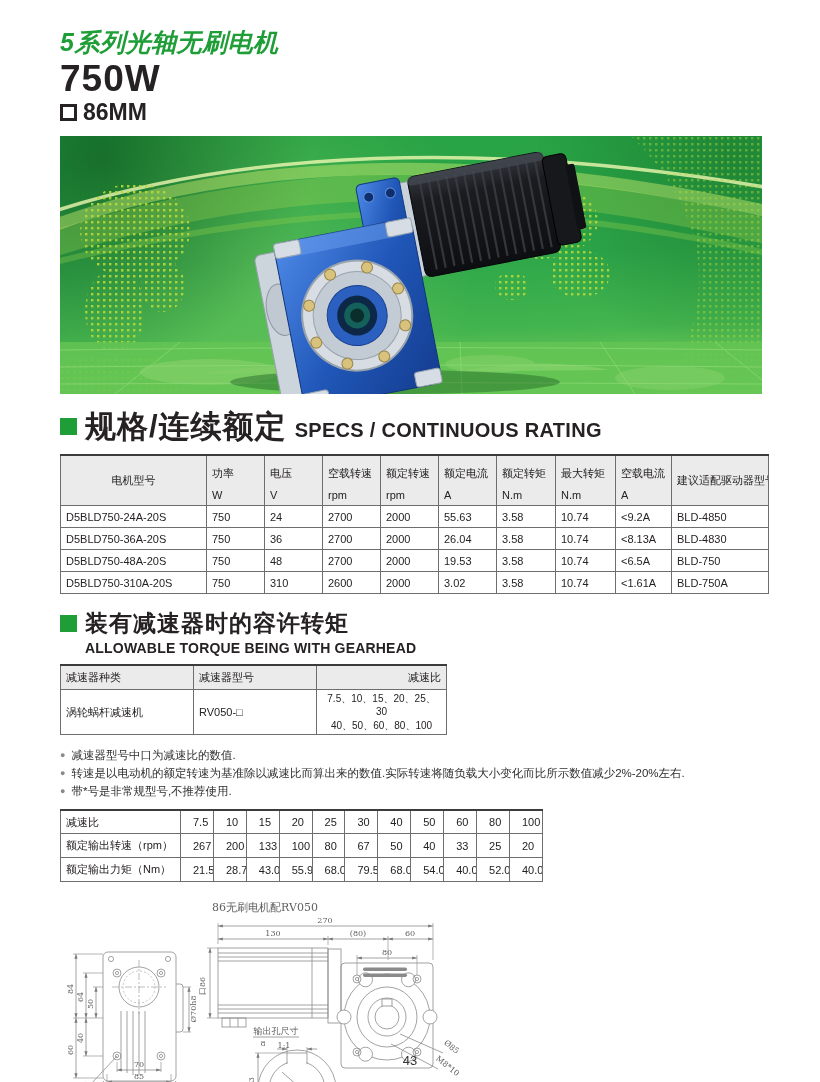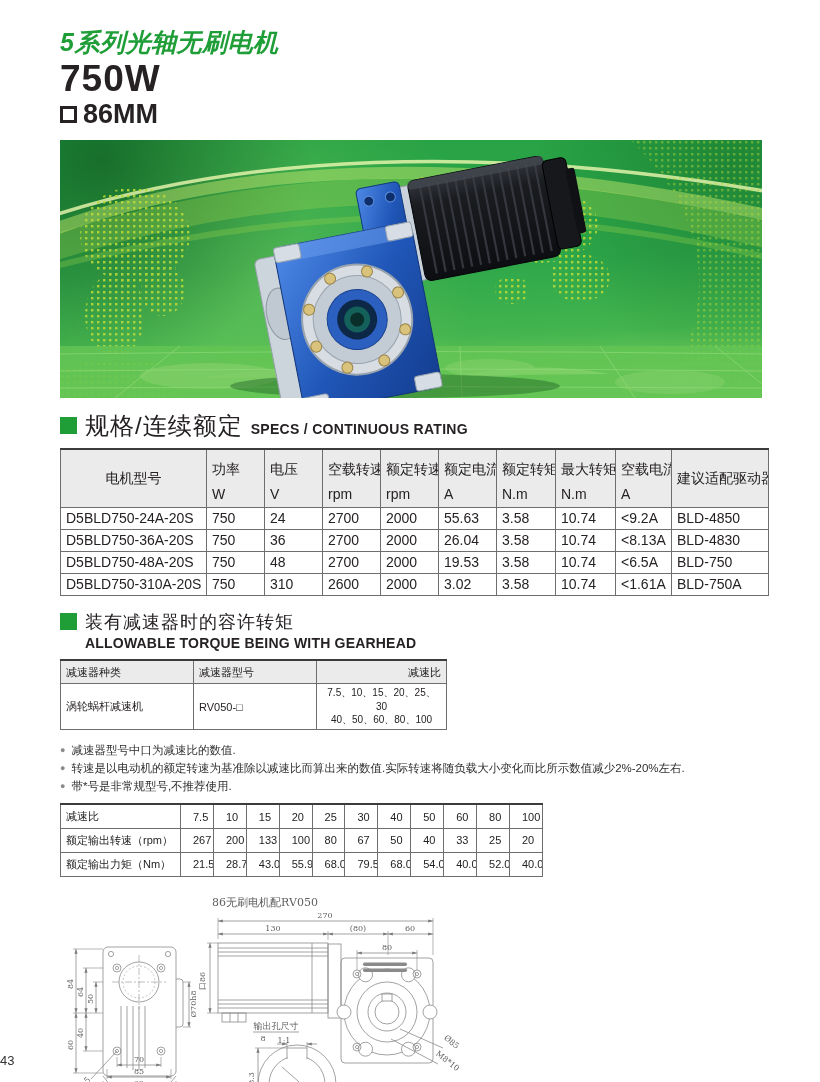--- a/index.html
+++ b/index.html
@@ -3,48 +3,48 @@
 <meta charset="utf-8">
 <style>
   * { margin:0; padding:0; box-sizing:border-box; }
   html,body { background:#fff; }
   body { width:820px; height:1082px; font-family:"Liberation Sans","DejaVu Sans",sans-serif; color:#262223; position:relative; overflow:hidden; }
   .page { padding:26px 55px 0 60px; }
 
   
   .series-title { color:#1f9e38; font-size:25px; font-weight:bold; letter-spacing:.5px;font-style:italic; }
   .power-title { font-size:37px; font-weight:bold; line-height:1.08; letter-spacing:1px; }
-  .frame-title { font-size:27px; font-weight:bold; display:flex; align-items:center; gap:6px; }
+  .frame-title { font-size:23px; font-weight:bold; display:flex; align-items:center; gap:6px; }
   .frame-box { width:17px; height:17px; border:3px solid #262223; display:inline-block; }
 
   
   .hero { width:702px; height:258px; margin-top:10px; position:relative; overflow:hidden;
     background:
       radial-gradient(circle at 6% 8%, rgba(6,66,20,.55), rgba(6,66,20,0) 30%),
       radial-gradient(circle at 96% 10%, rgba(10,80,25,.35), rgba(10,80,25,0) 28%),
       radial-gradient(circle at 28% 52%, rgba(190,235,120,.25), rgba(190,235,120,0) 42%),
       linear-gradient(178deg,#27a244 0%,#2ea74a 48%,#43b44e 74%,#6cc758 88%,#7fd05f 100%);
   }
   .hero svg { position:absolute; left:0; top:0; }
 
   
   .sec1 { display:flex; align-items:baseline; gap:8px; margin-top:12px; }
   .sq { width:17px; height:17px; background:#1f9e38; align-self:center; flex:0 0 auto; }
-  .sec1 .cn { font-size:24px; font-weight:normal; letter-spacing:1px; }
-  .sec1 .en { font-size:14px; font-weight:bold; letter-spacing:.3px; }
+  .sec1 .cn { font-size:31px; font-weight:bold; letter-spacing:1px; }
+  .sec1 .en { font-size:20px; font-weight:bold; letter-spacing:.3px; }
   .sec2 { margin-top:14px; }
   .sec2 .row1 { display:flex; align-items:center; gap:8px; }
-  .sec2 .cn { font-size:18px; font-weight:normal; letter-spacing:1px;text-align:right; }
+  .sec2 .cn { font-size:23px; font-weight:bold; letter-spacing:1px;text-align:right; }
   .sec2 .en { font-size:14px; font-weight:bold; margin:1px 0 0 25px; letter-spacing:.2px; }
 
   
   table { border-collapse:collapse; table-layout:fixed; margin-top:6px; }
   th,td { border:1px solid #6e6e6e; font-weight:normal; text-align:left; padding:2px 5px; overflow:hidden; white-space:nowrap; }
   table { border-top:2.5px solid #3c3c3c; }
-  .t-specs { width:708px; font-size:14px; }
+  .t-specs { width:708px; font-size:11px; }
   .t-specs th { background:#ebebeb; height:17px; line-height:1.25; }
   .t-specs thead th { padding-top:3px; padding-bottom:3px; }
   .t-specs td { height:22px; }
   .hc { text-align:center; vertical-align:middle; }
   .h2l span { display:block;margin-top:8px; }
   .t-gear { width:386px; font-size:11px; margin-top:8px; }
   .t-gear th { background:#ebebeb; height:24px; vertical-align:middle; }
   .t-gear td { height:36px; vertical-align:middle; }
   .t-gear .rt { text-align:right; }
   .ratio-cell { font-size:10px; text-align:center; line-height:1.35; white-space:normal; }
@@ -52,21 +52,21 @@
   .t-ratio td { height:24px; vertical-align:middle; }
   .t-ratio td.num { text-align:center; padding:2px 12px; }
 
   
   .notes { margin-top:12px; }
   .note { display:flex; align-items:flex-start; gap:6px; font-size:11.5px; color:#2e2e2e; line-height:1.55; }
   .bullet { color:#8a8a8a; font-size:9px; line-height:1.9; flex:0 0 auto; }
 
   
   .drawing { margin-top:14px; }
-  .pageno { position:absolute; bottom:14px; left:0; width:100%; font-size:13px; color:#333; }
+  .pageno { position:absolute; bottom:14px; left:0; width:100%; text-align:center; font-size:13px; color:#333; }
 </style>
 </head>
 <body>
 
 <div class="page">
 
   <div>
     <div class="series-title">5系列光轴无刷电机</div>
     <div class="power-title">750W</div>
     <div class="frame-title">

